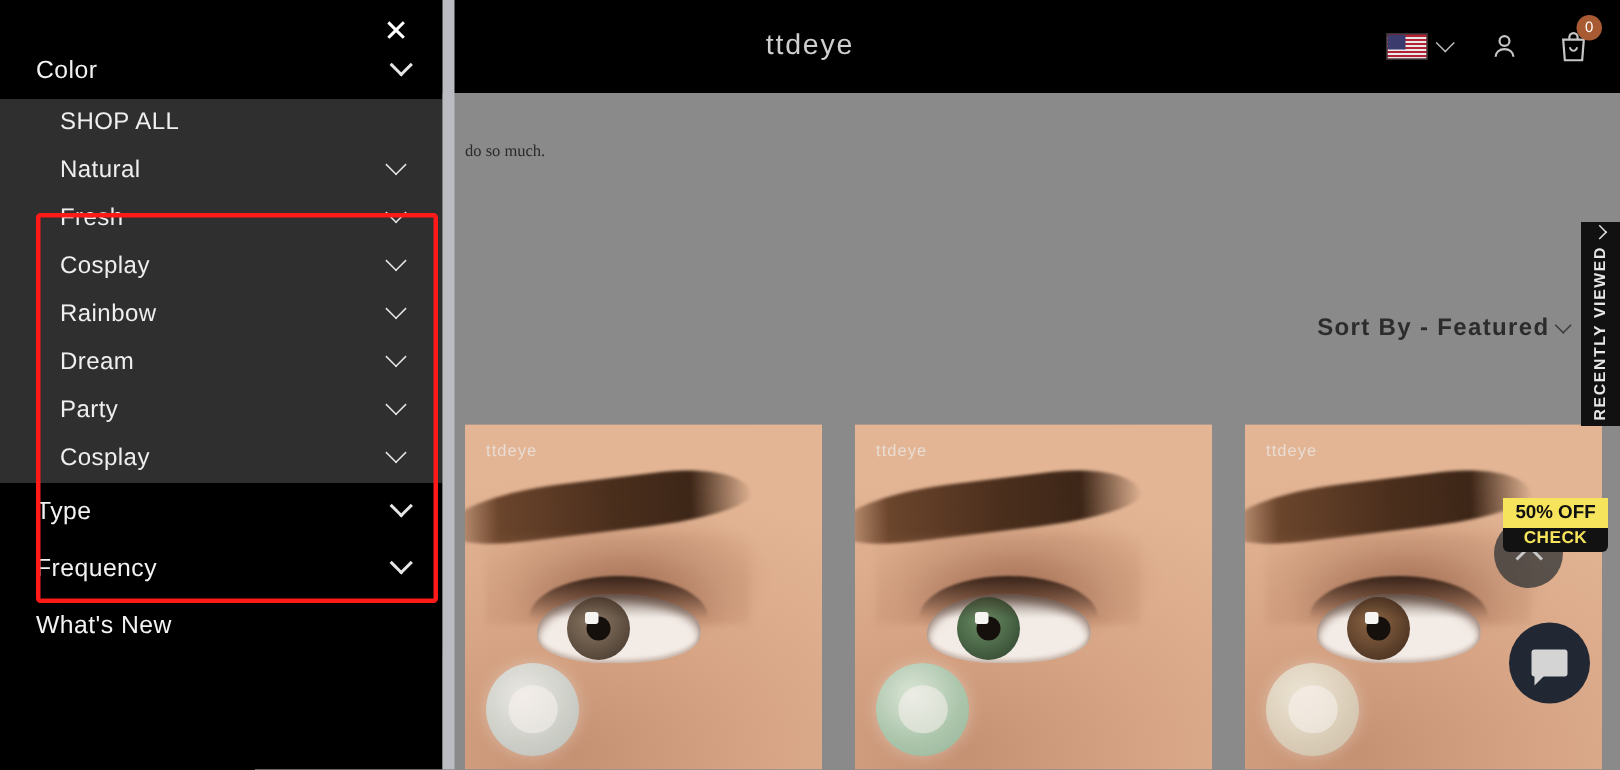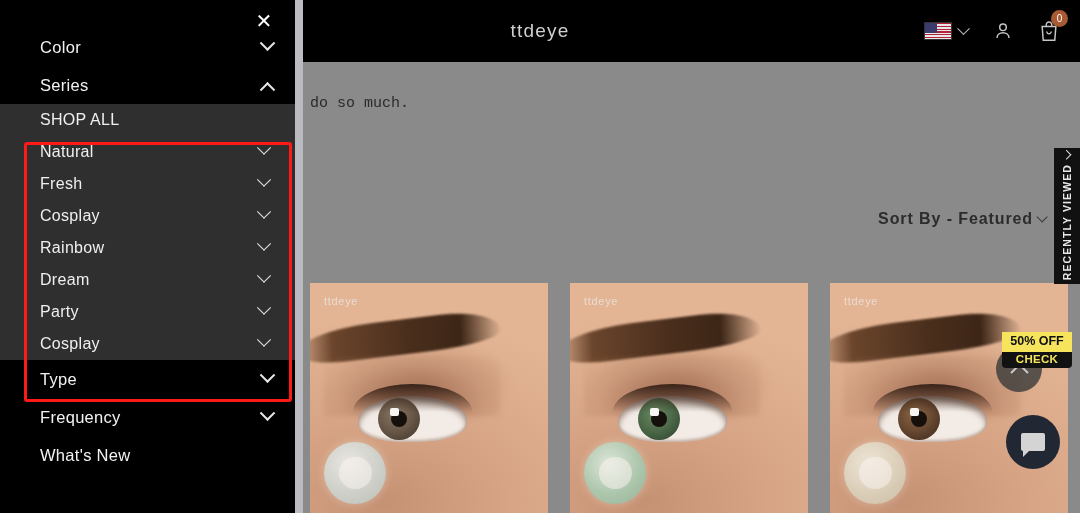--- a/index.html
+++ b/index.html
@@ -57,22 +57,22 @@
   .cart-badge {
     position: absolute; top: -9px; right: -8px;
     min-width: 17px; height: 17px; border-radius: 50%;
     background: #a85a32; color: #fff; font-size: 10px;
     display: flex; align-items: center; justify-content: center;
     font-family: "Liberation Sans", sans-serif;
   }
 
   .hero-text {
     position: absolute; left: 310px; top: 95px;
-    font-size: 15px; color: #2a2a2a;
-    font-family: Liberation Mono, monospace;
+    font-size: 11px; color: #2a2a2a;
+    font-family: Liberation Serif, serif;
   }
 
   .sort-by {
     position: absolute; right: 36px; top: 210px;
     font-size: 16px; font-weight: bold; color: #2c2c2c;
     letter-spacing: 0.9px;
     display: flex; align-items: center; gap: 3px;
     cursor: pointer;
   }
   .sort-chev {
@@ -241,21 +241,20 @@
     display: flex; align-items: center; justify-content: center;
     color: #fff; font-size: 20px; line-height: 1;
     font-family: "Liberation Sans", sans-serif;
   }
 
   .acc-row {
     height: 38px; display: flex; align-items: center;
     padding: 0 22px 0 24px; justify-content: space-between;
     font-size: 16.5px; letter-spacing: .3px; cursor: pointer;
     color: #f2f2f2;
-    margin-left: 16px;
   }
   .acc-row.top-level { background: #000; }
   .acc-chev {
     width: 11px; height: 11px;
     border-right: 2px solid #e6e6e6; border-bottom: 2px solid #e6e6e6;
     transform: rotate(45deg) translate(-3px,-3px);
     flex: 0 0 auto;
   }
   .acc-chev.up {
     transform: rotate(225deg) translate(-3px,-3px);
@@ -400,24 +399,20 @@
 
     <div class="drawer-close">✕</div>
 
     <div style="height:28px"></div>
 
     <div class="acc-row top-level">
       <span>Color</span>
       <span class="acc-chev"></span>
     </div>
 
-    <div class="acc-row top-level">
-      <span>Series</span>
-      <span class="acc-chev up"></span>
-    </div>
 
     <div class="sub-panel">
 
       <div class="sub-row">
         <span>SHOP ALL</span>
       </div>
 
       <div class="sub-row">
         <span>Natural</span>
         <span class="acc-chev"></span>

